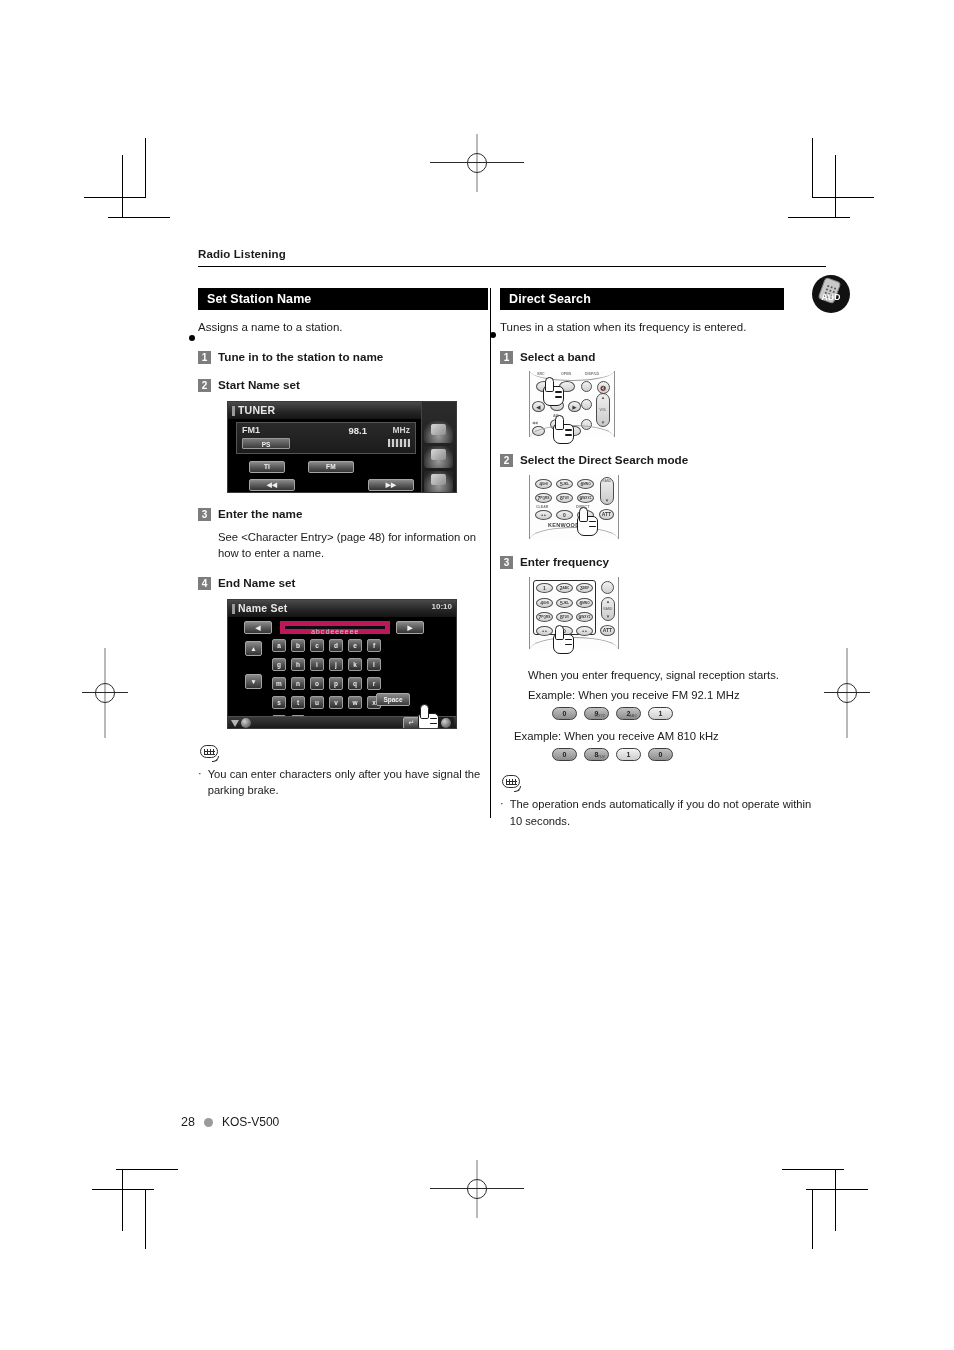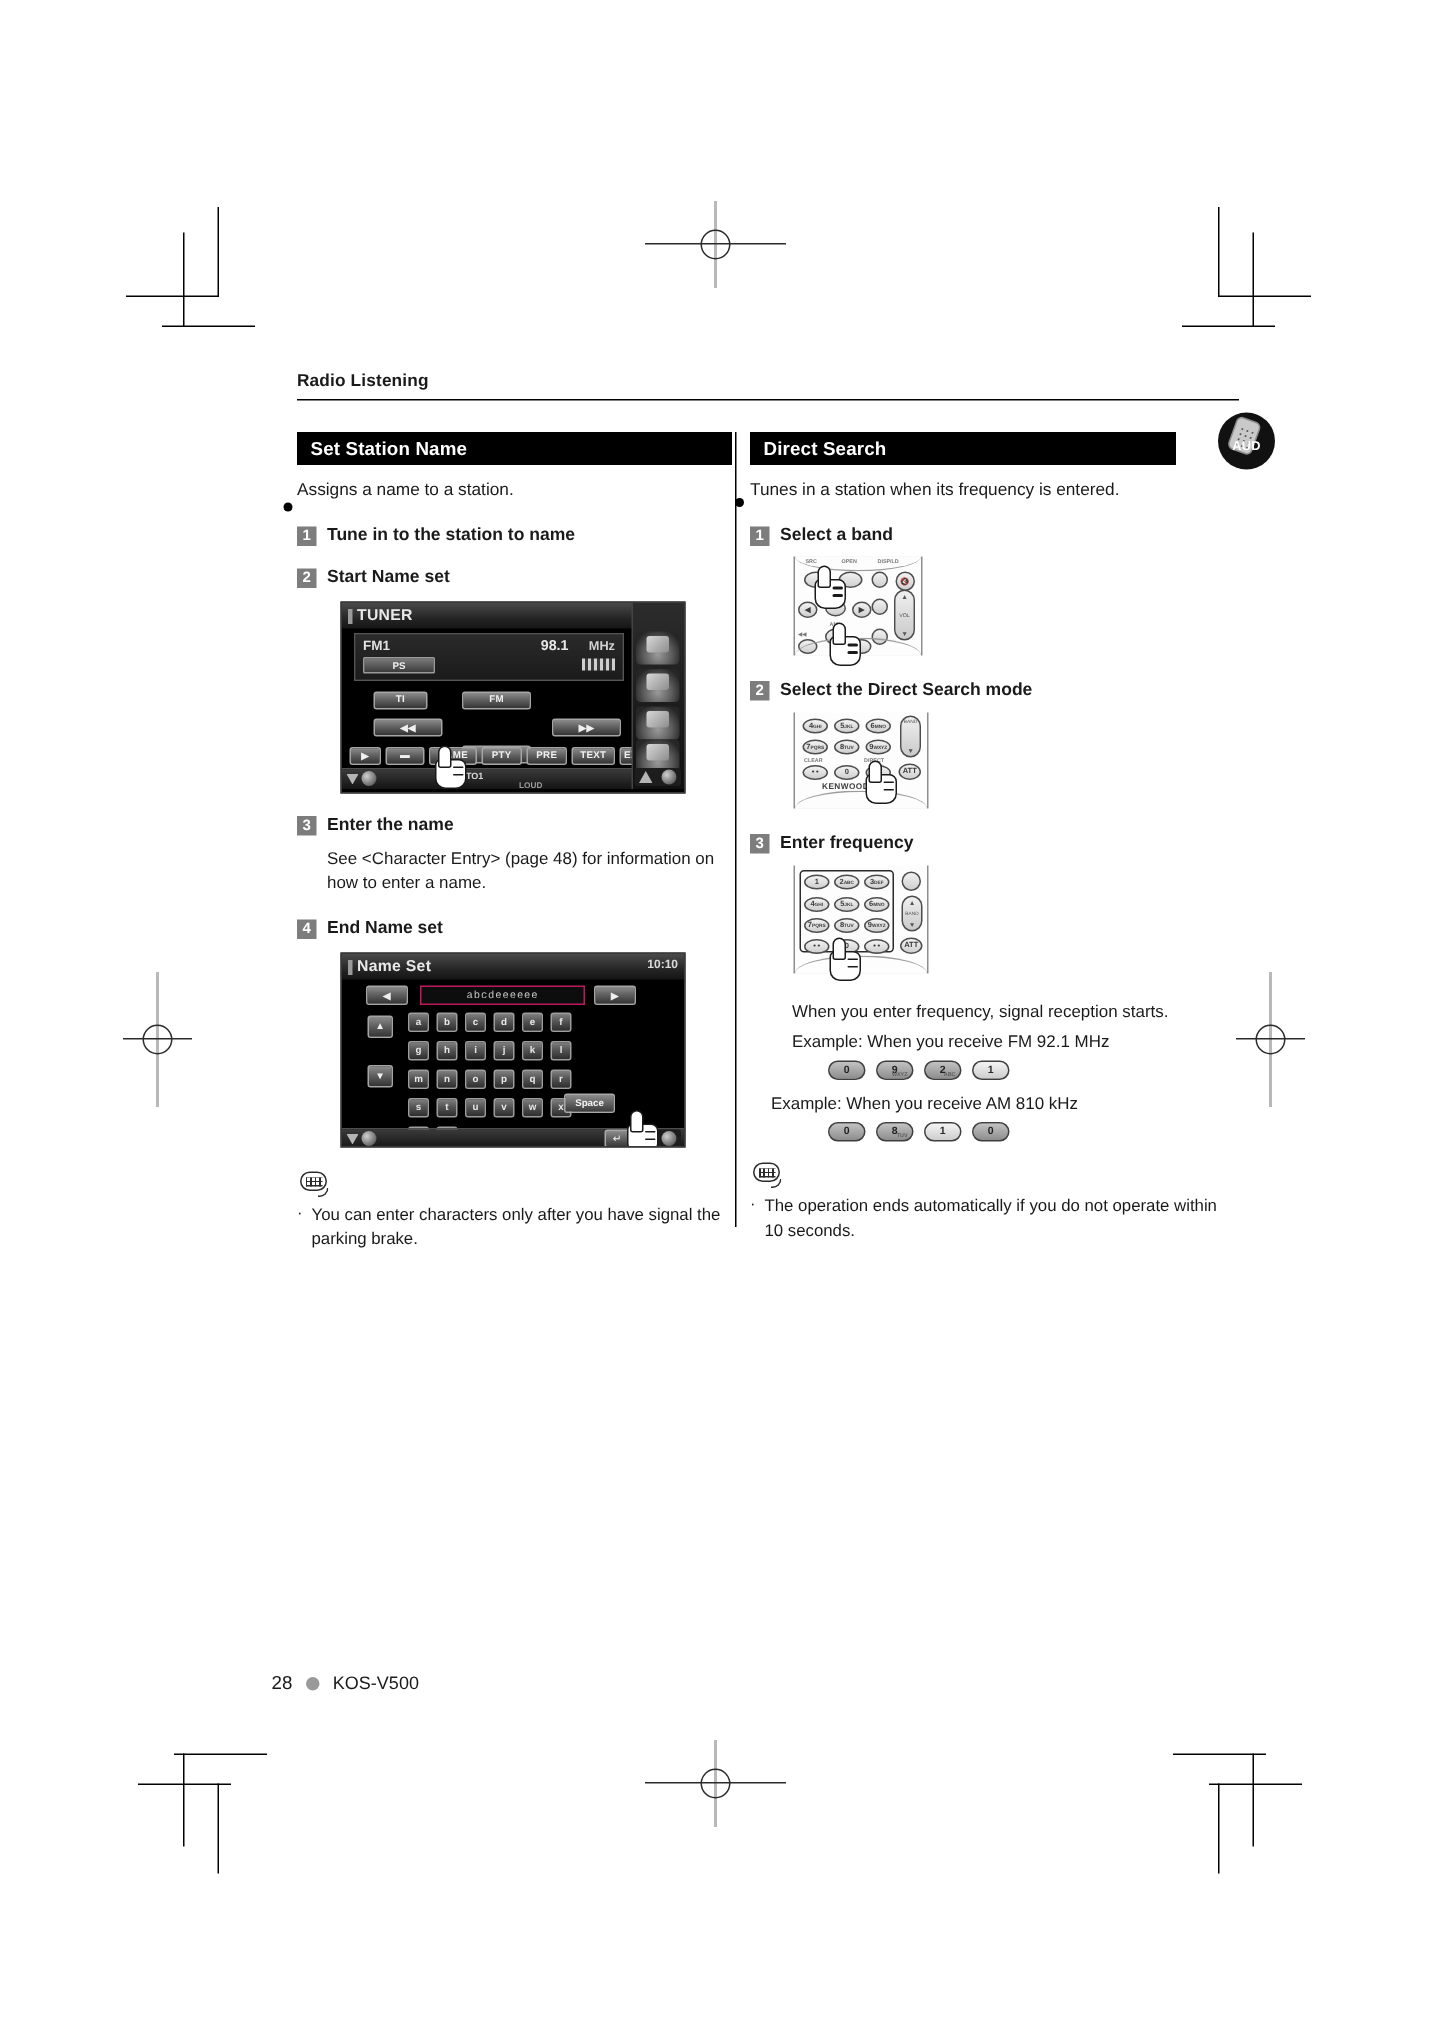--- a/index.html
+++ b/index.html
@@ -93,21 +93,21 @@
   .step-title { font-size:11.7px; font-weight:bold; line-height:1.25; }
 
   .sub-text {
     margin-top:7px; margin-left:20px;
     font-size:11.3px; line-height:1.5;
   }
 
   
   .screen {
     position:relative; margin-top:8px; margin-left:29px;
-    width:230px; height:128px;
+    width:230px; height:92px;
     background:#000;
     border:1px solid #3a3a3a;
     overflow:hidden;
   }
   .screen-topbar {
     position:absolute; left:0; top:0; width:100%; height:17px;
     background:linear-gradient(180deg,#4a4a4a 0%,#252525 60%,#151515 100%);
   }
   .screen-title {
     position:absolute; left:10px; top:2px;
@@ -150,21 +150,21 @@
     border-radius:50%; background:radial-gradient(circle at 35% 35%,#cfcfcf,#3a3a3a);
   }
 
   .tuner-body { position:absolute; left:0; top:17px; width:195px; height:107px; }
   .infobox {
     position:absolute; left:8px; top:3px; width:180px; height:32px;
     background:linear-gradient(180deg,#2a2a2a,#1b1b1b);
     border:1px solid #555;
   }
   .band-lbl { position:absolute; left:5px; top:2px; font-size:9px; font-weight:bold; color:#e2e2e2; }
-  .freq-val { position:absolute; right:36px; top:2px; font-size:9.5px; font-weight:bold; color:#e8e8e8;margin-left:35px; }
+  .freq-val { position:absolute; right:48px; top:2px; font-size:9.5px; font-weight:bold; color:#e8e8e8;margin-left:35px; }
   .freq-unit{ position:absolute; right:5px; top:2px; font-size:8.5px; font-weight:bold; color:#d2d2d2; }
   .ps-btn {
     position:absolute; left:5px; top:15px; width:48px; height:11px;
     background:linear-gradient(180deg,#7b7b7b,#3c3c3c);
     border:1px solid #9a9a9a; border-radius:1px;
     font-size:6.5px; color:#efefef; text-align:center; line-height:11px; font-weight:bold;
   }
   .sig-bars {
     position:absolute; right:5px; top:16px; width:22px; height:8px;
     background:repeating-linear-gradient(90deg,#cfcfcf 0 2px, #3a3a3a 2px 4px);
@@ -191,21 +191,21 @@
     background:#b5b5b5; clip-path:polygon(50% 100%,0 0,100% 0); }
   .bb-left::after{ content:""; position:absolute; left:11px; top:0px; width:10px; height:10px;
     border-radius:50%; background:radial-gradient(circle at 35% 35%,#cfcfcf,#3a3a3a); }
   .bb-mid { position:absolute; left:74px; top:2px; font-size:6px; color:#d9d9d9; font-weight:bold; }
   .bb-loud { position:absolute; left:118px; bottom:-1px; font-size:5.5px; color:#9b9b9b; font-weight:bold; }
 
   
   .ns-body { position:absolute; left:0; top:17px; width:195px; height:107px; }
   .ns-field {
     position:absolute; left:37px; top:4px; width:109px; height:13px;
-    background:#0d0d0d; border:1px solid #be185d;
+    background:#0d0d0d; border:5px solid #be185d;
     color:#c6c6c6; font-size:7px; text-align:center; line-height:13px;
     letter-spacing:0.6px; font-family:"Liberation Mono", monospace;
   }
   .ns-arrow { position:absolute; top:4px; width:28px; height:13px; }
   .ns-updn { position:absolute; left:10px; width:17px; height:15px; }
   .keygrid { position:absolute; left:36px; top:22px; width:120px; }
   .key {
     position:absolute; width:14px; height:13px;
     background:linear-gradient(180deg,#7f7f7f 0%,#555 45%,#2e2e2e 100%);
     border:1px solid #9d9d9d; border-radius:2px;

